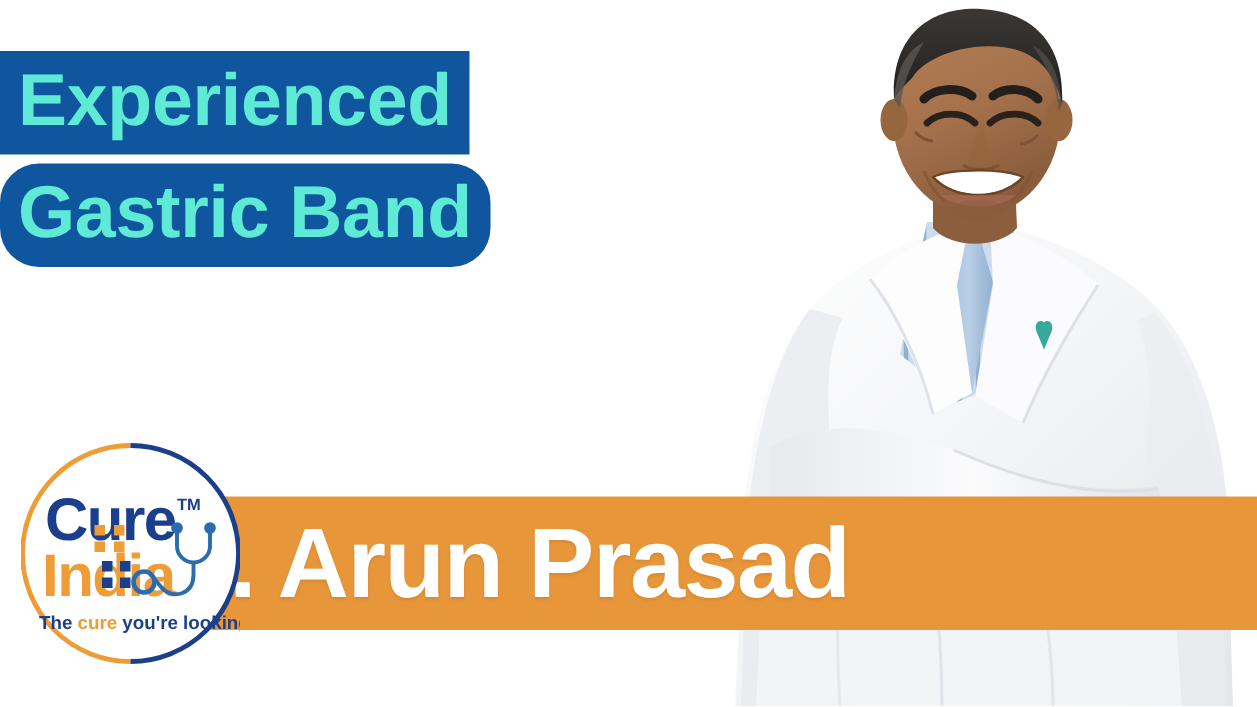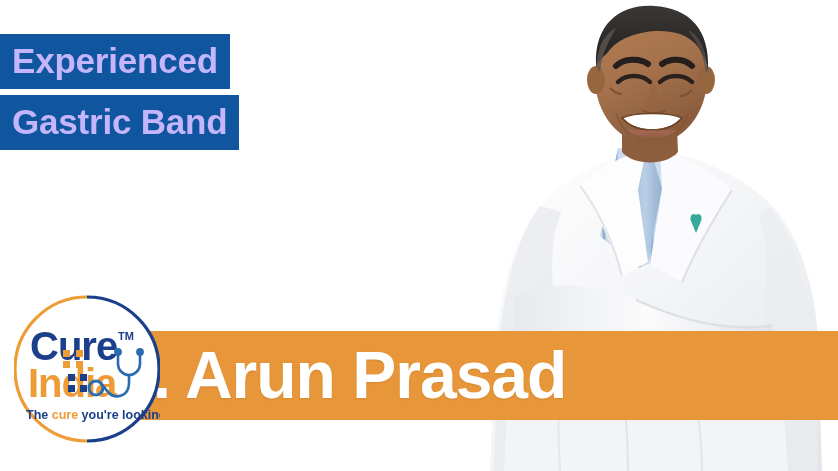--- a/index.html
+++ b/index.html
@@ -33,31 +33,31 @@
 
   
   .headline {
     position:absolute;
     left:0;
     top:34px;
     z-index:5;
   }
   .hl-bar {
     background:#10569F;
-    color:#c4b5fd;
+    color:#5eead4;
     font-weight:700;
-    font-size:35px;
+    font-size:49px;
     line-height:1.0;
     letter-spacing:-0.2px;
     padding:9px 12px 11px 12px;
     display:block;
     width:max-content;
     white-space:nowrap;
   }
-  .hl-bar + .hl-bar { margin-top:6px; }
+  .hl-bar + .hl-bar { margin-top:6px;border-radius:26px; }
 
   
   .name-bar {
     position:absolute;
     left:100px;
     top:331px;
     width:738px;
     height:89px;
     background:#E8963A;
     z-index:6;

